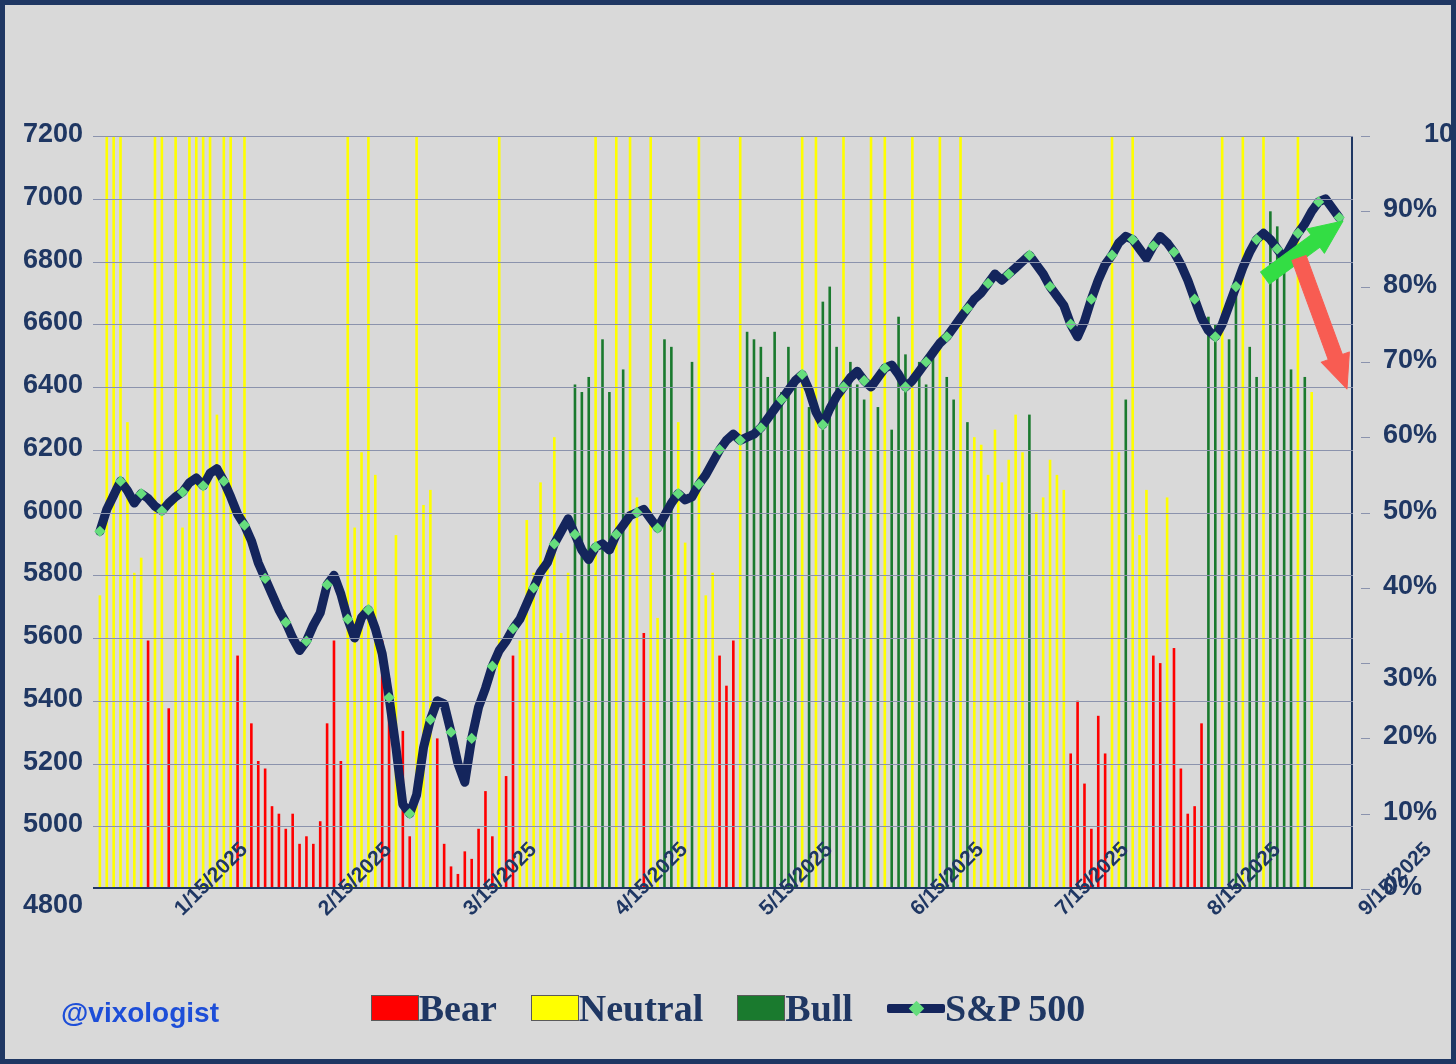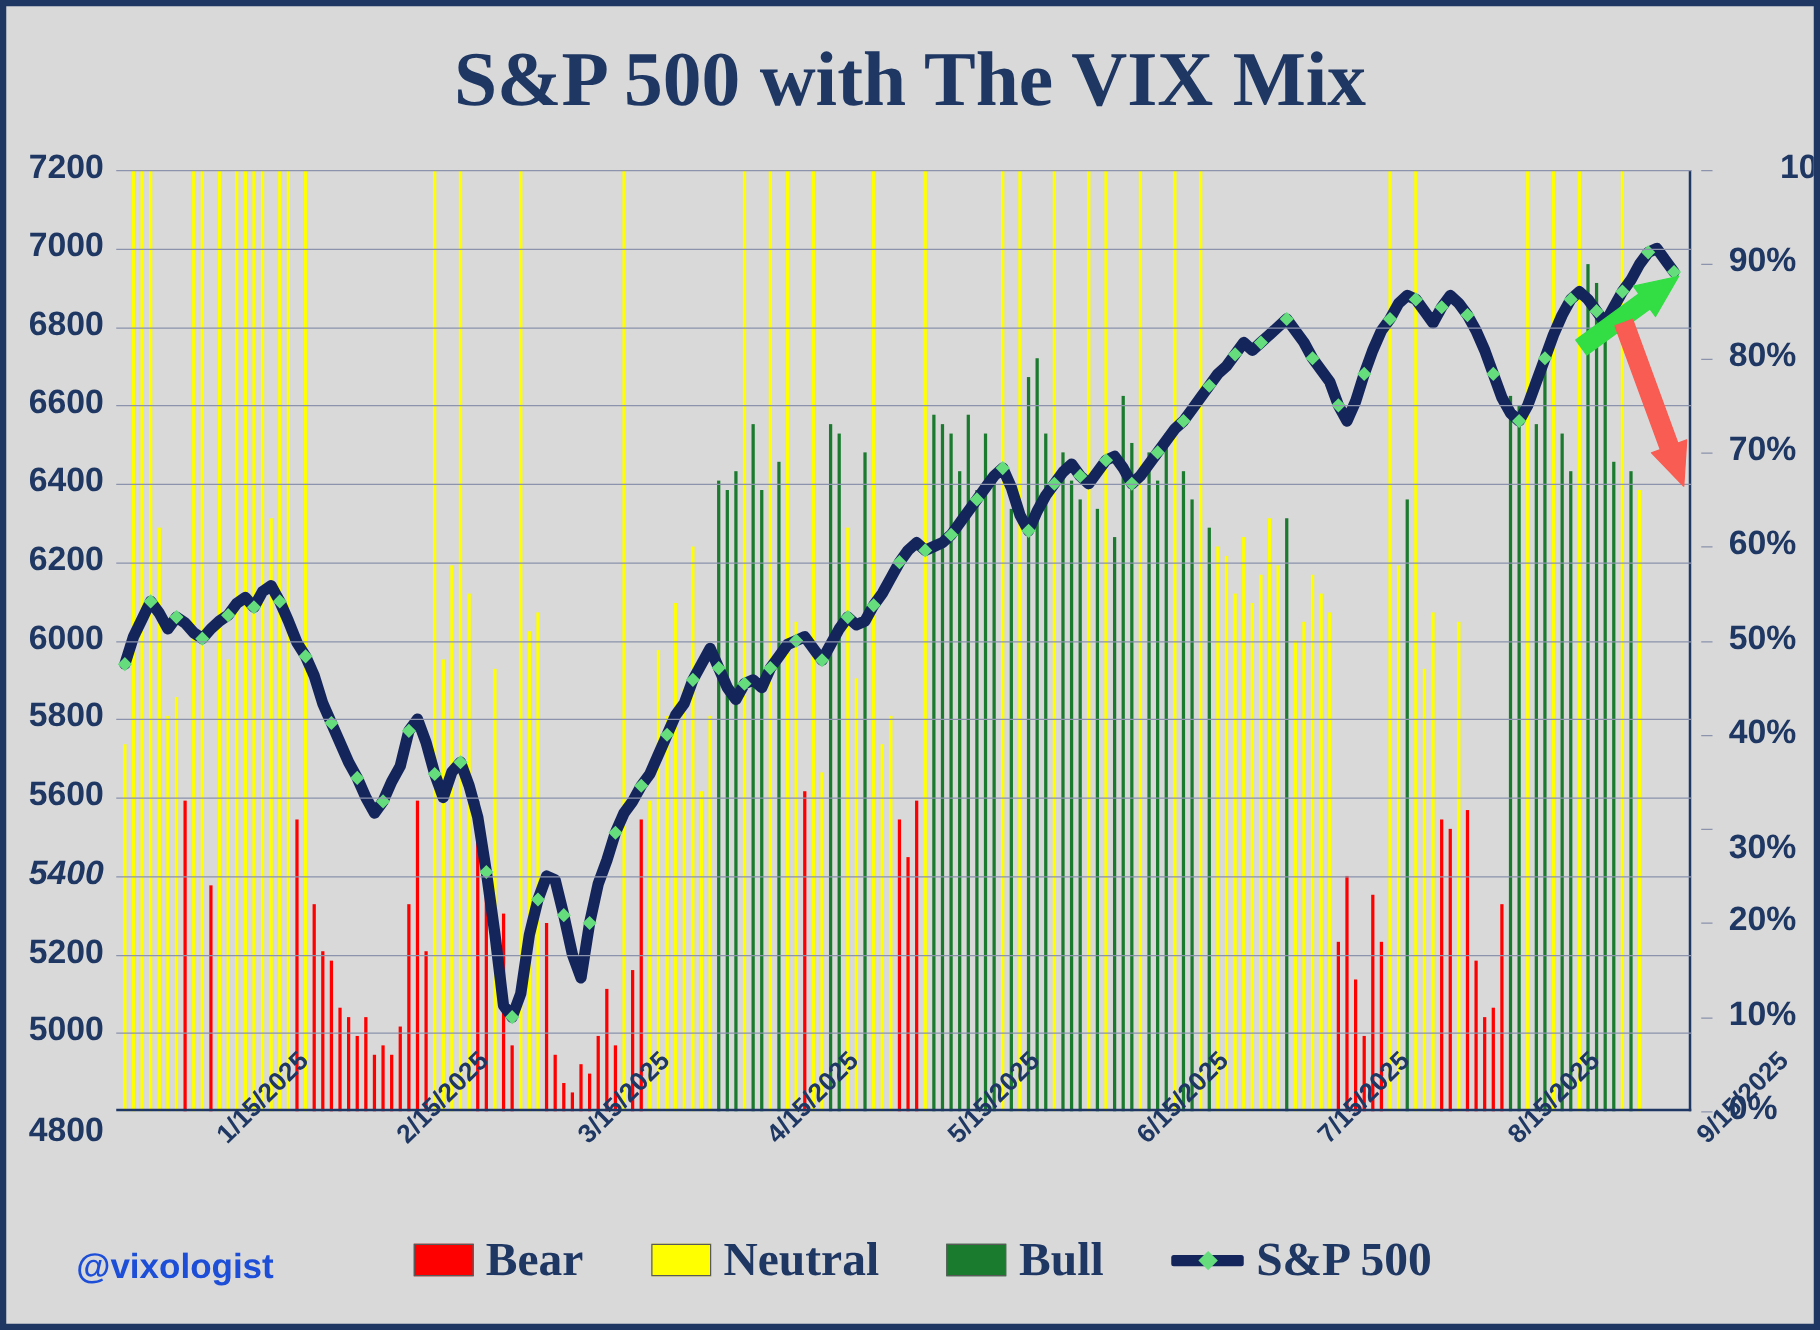--- a/index.html
+++ b/index.html
@@ -73,21 +73,21 @@
     font-weight:bold;font-size:28px;color:#1d4ed8;
     white-space:nowrap;
   }
   #watermark-left{left:56px;}
   #watermark-right{right:28px;}
   #legend{
     position:absolute;left:0;top:2px;width:100%;
     display:flex;justify-content:center;align-items:center;
     gap:34px;
   }
-  .legend-item{display:flex;align-items:center;gap:10px;margin-left:20px;}
+  .legend-item{display:flex;align-items:center;}
   .legend-swatch{
     width:48px;height:26px;border:1px solid #5a5a5a;box-sizing:border-box;
   }
   .legend-line{
     width:58px;height:26px;position:relative;
   }
   .legend-line .seg{
     position:absolute;left:0;top:9px;width:100%;height:9px;
     background:#14255c;border-radius:2px;
   }
@@ -99,33 +99,32 @@
     font-family:"Liberation Serif",serif;
     font-weight:bold;font-size:38px;color:#1f3763;
     white-space:nowrap;line-height:1;
   }
 </style>
 </head>
 <body>
 
 <div id="root">
 
-  <div id="chart-title">S&amp;P 500 with The VIX Mix</div>
 
   <div id="y-left-axis">
       <div class="ylabel left" style="top: -18px;">7200</div>
       <div class="ylabel left" style="top: 44.75px;">7000</div>
       <div class="ylabel left" style="top: 107.5px;">6800</div>
       <div class="ylabel left" style="top: 170.25px;">6600</div>
       <div class="ylabel left" style="top: 233px;">6400</div>
       <div class="ylabel left" style="top: 295.75px;">6200</div>
       <div class="ylabel left" style="top: 358.5px;">6000</div>
       <div class="ylabel left" style="top: 421.25px;">5800</div>
       <div class="ylabel left" style="top: 484px;">5600</div>
-      <div class="ylabel left" style="top: 546.75px; font-style: italic;">5400</div>
+      <div class="ylabel left" style="top: 546.75px;">5400</div>
       <div class="ylabel left" style="top: 609.5px;">5200</div>
       <div class="ylabel left" style="top: 672.25px;">5000</div>
       <div class="ylabel left" style="top: 753px;">4800</div>
     </div>
 
   <div id="plot">
     <svg class="bars-svg" id="bars-svg" viewBox="0 0 1260 753" preserveAspectRatio="none">
         <rect x="5.59" y="459.33" width="2.6" height="293.67" fill="#ffff00"></rect>
         <rect x="12.47" y="0.00" width="2.6" height="753.00" fill="#ffff00"></rect>
         <rect x="19.36" y="0.00" width="2.6" height="753.00" fill="#ffff00"></rect>

